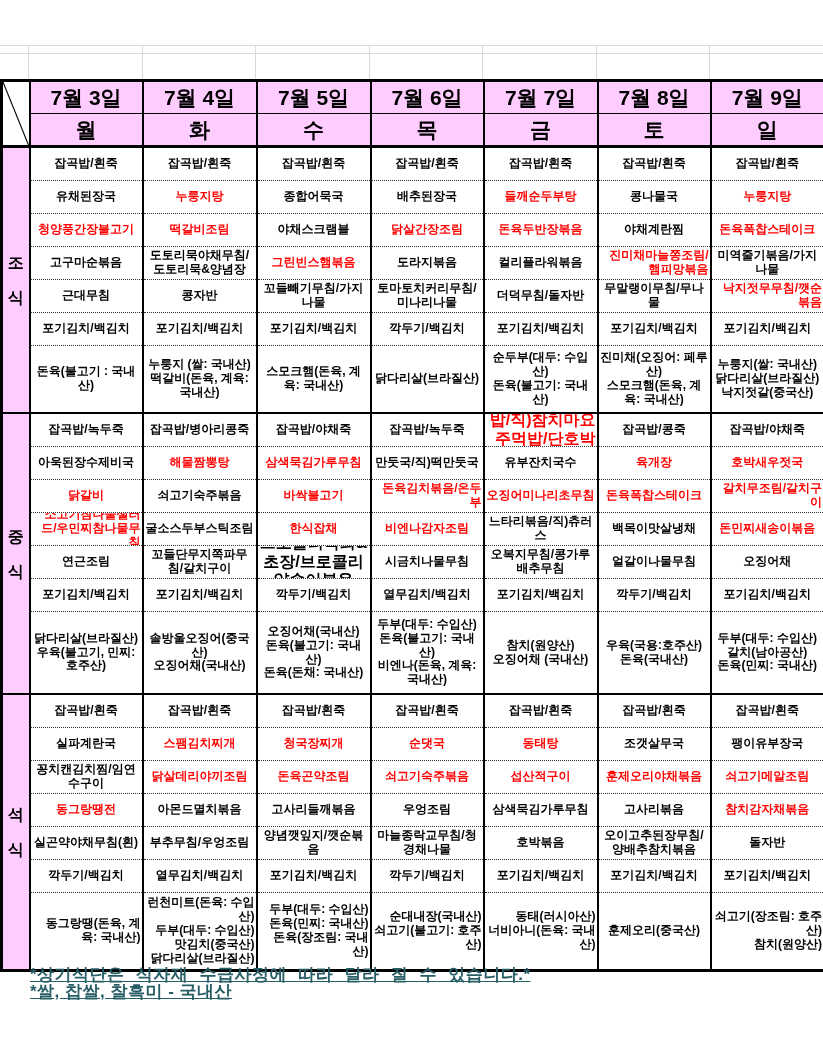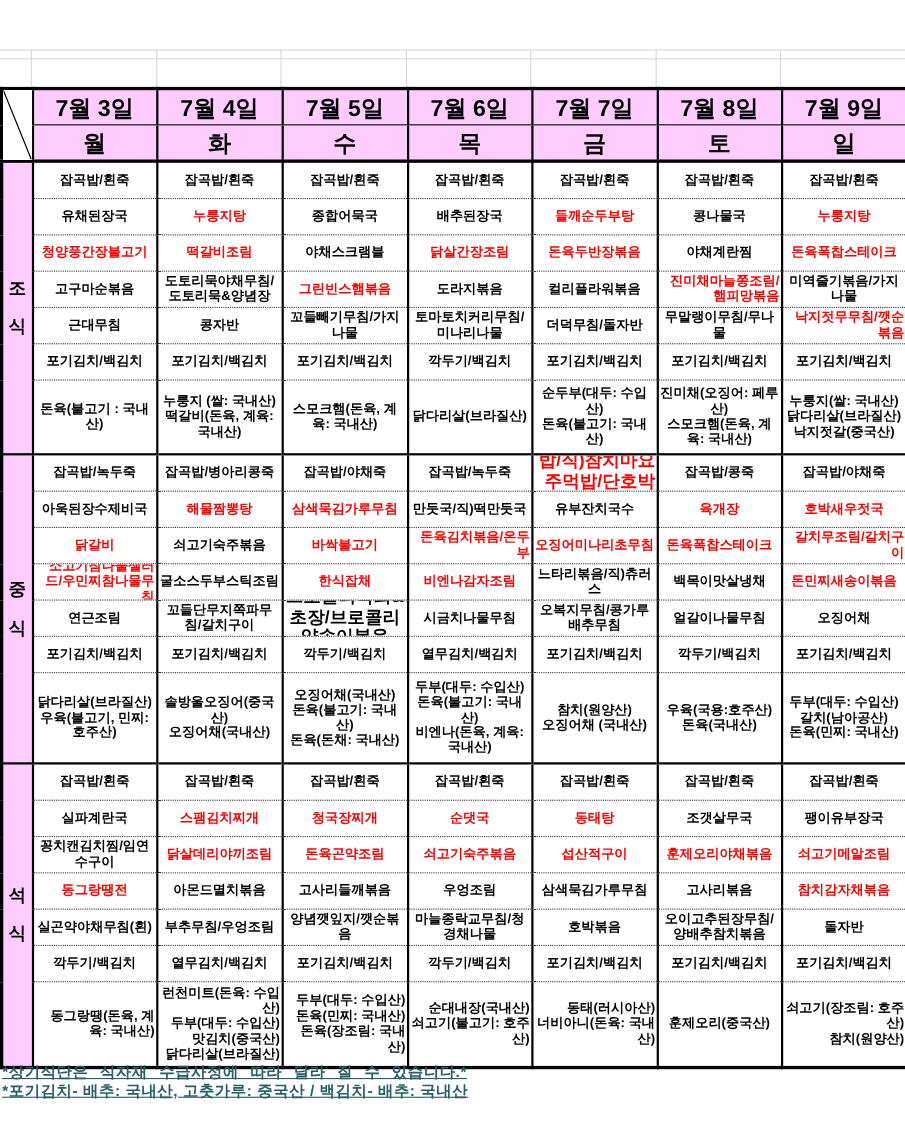--- a/index.html
+++ b/index.html
@@ -24,22 +24,22 @@
   tr.menurow td{border-bottom:1px dotted #333;}
   .cb{display:flex;align-items:center;justify-content:center;text-align:center;
       overflow:hidden;font-size:12px;font-weight:700;line-height:1.16;
       white-space:pre-line;padding:0 1px;height:32px;}
   .cb.small{font-size:16px;}
   .cb.red{color:var(--red,#FF0000);text-align:right;}
   #sec-breakfast tr.origin .cb{height:66px;}
   #sec-lunch tr.origin .cb{height:81px;}
   #sec-dinner tr.origin .cb{height:76px;text-align:right;}
   .footer{position:absolute;top:966px;left:2px;width:820px;}
-  .footer div{font-size:14px;font-weight:800;text-decoration:underline;
-              color:var(--teal,#285E66);line-height:17px;letter-spacing:0.5px;}
+  .footer div{font-size:17px;font-weight:800;text-decoration:underline;
+              color:var(--teal,#285E66);line-height:17px;letter-spacing:0.5px;margin-left:28px;}
   .footer div.wide{word-spacing:6px;}
 </style>
 </head>
 <body>
 
 <div class="page">
 
 
   <div class="hgrid" style="top:45px"></div>
   <div class="hgrid" style="top:53px"></div>
@@ -602,16 +602,16 @@
           <td>
             <div class="cb">쇠고기(장조림: 호주산)
 참치(원양산)</div>
           </td>
         </tr>
       </tbody>
   </table>
 
   <div class="footer">
     <div class="wide">*상기식단은 식자재 수급사정에 따라 달라 질 수 있습니다.*</div>
-    <div>*포기김치- 배추: 국내산, 고춧가루: 중국산 / 백김치- 배추: 국내산</div>
+    <div>*쌀, 찹쌀, 찰흑미 - 국내산</div>
   </div>
 
 </div>
 
 </body></html>

